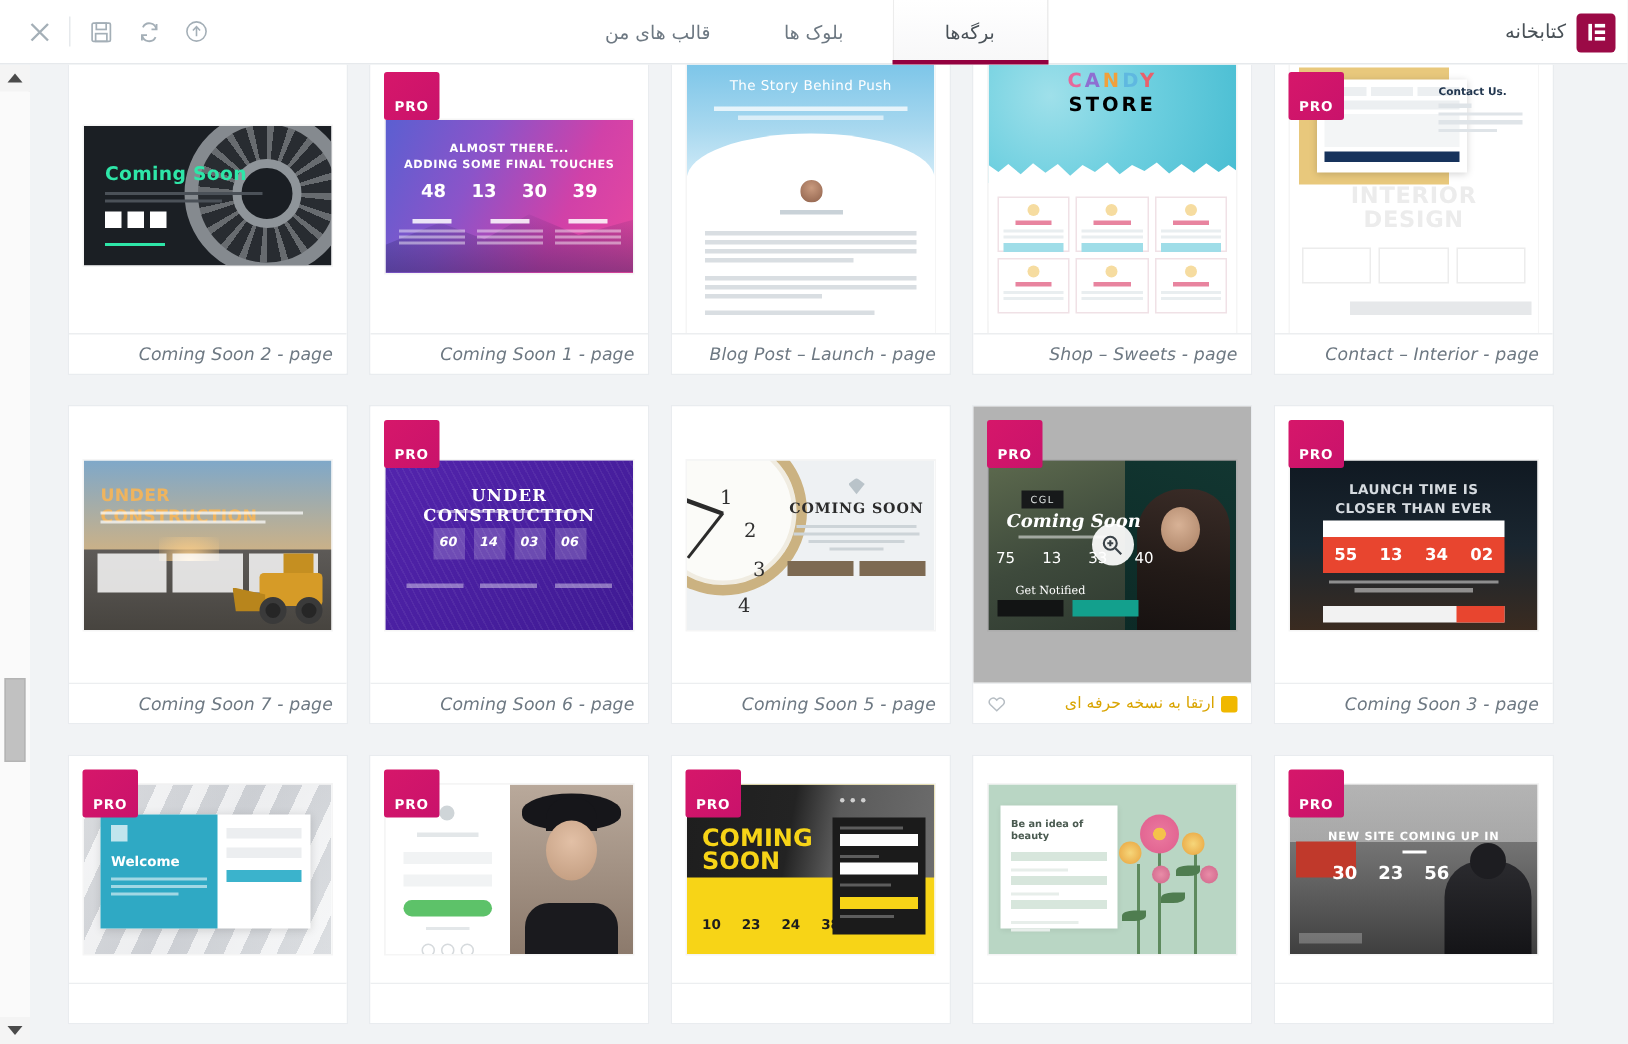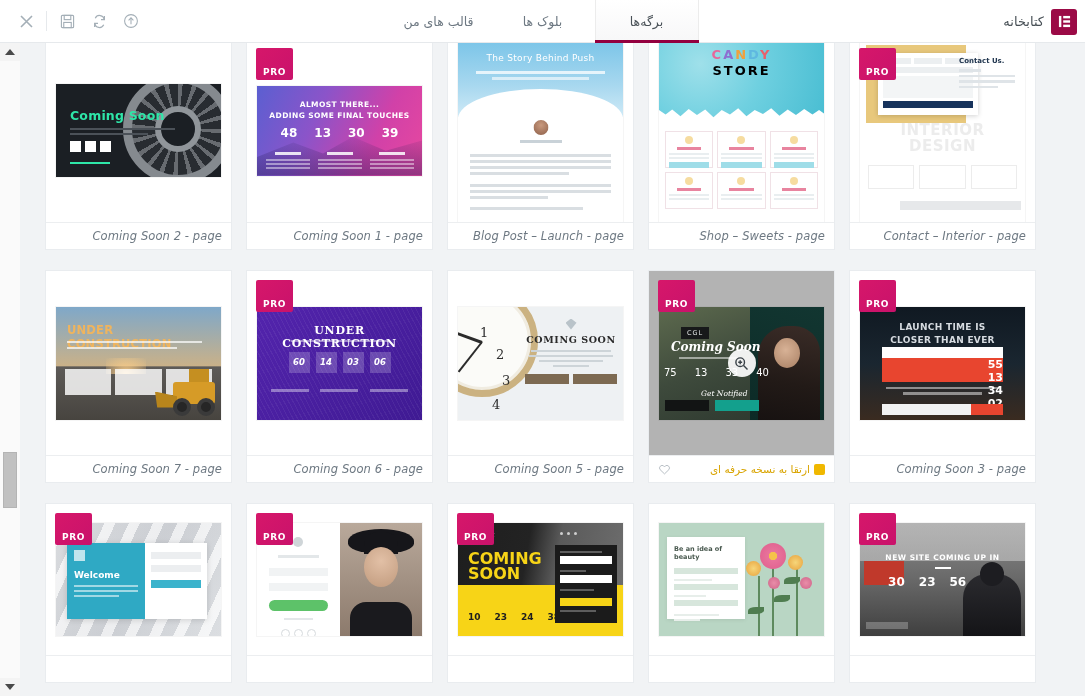--- a/index.html
+++ b/index.html
@@ -222,21 +222,21 @@
     transform: translate(-50%,-50%); border-radius:50%;
     background:#1b1f24; border:6px solid #9aa0a5;
   }
   .a1 h3 { position: absolute; left: 14px; top: 24px; color: #2ee6a8; font-size: 12.5px;
     font-weight: bold; letter-spacing: .2px; font-family: "DejaVu Sans", sans-serif; }
   .a1 .ln { position: absolute; left: 14px; height: 2px; background: #4b5158; }
   .a1 .sq { position: absolute; left: 14px; top: 57px; display: flex; gap: 4px; }
   .a1 .sq i { width: 11px; height: 11px; background: #fff; display:block; }
 
   
-  .a2 { height: 90px; background: linear-gradient(115deg,#5b5fd1 0%,#8b54c9 35%,#d141a8 70%,#e8489f 100%); }
+  .a2 { height: 102px; background: linear-gradient(115deg,#5b5fd1 0%,#8b54c9 35%,#d141a8 70%,#e8489f 100%); }
   .a2 .mtn { position:absolute; bottom:0; left:0; right:0; height:46px;
     background: linear-gradient(180deg, rgba(40,30,90,.0), rgba(40,30,90,.45));
     clip-path: polygon(0 60%, 22% 28%, 40% 52%, 58% 16%, 78% 46%, 100% 24%, 100% 100%, 0 100%); }
   .a2 .hd { position:absolute; top:13px; left:0; right:0; text-align:center; color:#fff;
     font-size:7.5px; font-weight:bold; letter-spacing:.4px; line-height:1.55; }
   .a2 .nums { position:absolute; top:40px; left:0; right:0; display:flex;
     justify-content:center; gap:17px; color:#fff; font-size:12px; font-weight:bold; }
   .a2 .cols { position:absolute; top:66px; left:0; right:0; display:flex;
     justify-content:space-around; padding:0 8px; gap:7px; }
   .a2 .cols i { display:block; width:44px; }
@@ -378,34 +378,34 @@
     background: radial-gradient(circle at 45% 40%, #d8b296, #a87f63); }
   .a9 .tag { position:absolute; left:22px; top:20px; background:#17191a;
     color:#dfe3e2; font-size:6.5px; letter-spacing:1px; padding:2px 6px; }
   .a9 h3 { position:absolute; left:12px; top:33px; color:#fff; font-size:12px;
     font-style:italic; font-family:"DejaVu Serif",serif; }
   .a9 .sub { position:absolute; left:20px; top:50px; width:60px; height:2.5px;
     background: rgba(255,255,255,.5); }
   .a9 .nums { position:absolute; left:5px; top:60px; width:105px;
     display:flex; justify-content:space-between; color:#fff; font-size:10px; }
   .a9 .gr { position:absolute; left:18px; top:82px; color:#fff; font-size:7.5px;
-    font-style:italic; font-family:"DejaVu Serif",serif;margin-left:24px; }
+    font-family:"DejaVu Serif",serif; }
   .a9 .btns { position:absolute; left:6px; top:93px; display:flex; gap:6px; }
   .a9 .btns i { display:block; width:44px; height:11px; background:#121414; }
   .a9 .btns i.g { background:#13a08d; }
 
   
   .a10 { height:113px; background: linear-gradient(180deg,#101922 0%,#1a2630 50%,#3a2b20 100%); }
   .a10 h3 { position:absolute; top:14px; left:0; right:0; text-align:center;
     color:#d6dbe0; font-size:9px; font-weight:bold; line-height:1.45; letter-spacing:.3px; }
   .a10 .wbar { position:absolute; top:40px; left:22px; right:22px; height:11px;
     background:#fff; }
   .a10 .rbar { position:absolute; top:51px; left:22px; right:22px; height:24px;
-    background:#e8452f; display:flex; align-items:flex-end; justify-content:space-around;
-    color:#fff; font-size:11px; font-weight:bold;flex-direction:column; }
+    background:#e8452f; display:flex; align-items:center; justify-content:space-around;
+    color:#fff; font-size:11px; font-weight:bold; }
   .a10 .txt { position:absolute; top:80px; left:26px; right:26px; }
   .a10 .txt s { display:block; height:2.5px; background:rgba(255,255,255,.48); margin-bottom:3px; }
   .a10 .inp { position:absolute; bottom:5px; left:22px; right:22px; height:11px;
     background:#f2f2f2; }
   .a10 .inp::after { content:""; position:absolute; right:0; top:0; bottom:0;
     width:32px; background:#e8452f; }
 
   
   .a11 { height:113px; background: linear-gradient(120deg,#e9eaec 0%,#d7d9dd 50%,#eceef0 100%); }
   .a11 .swirl { position:absolute; inset:0;

